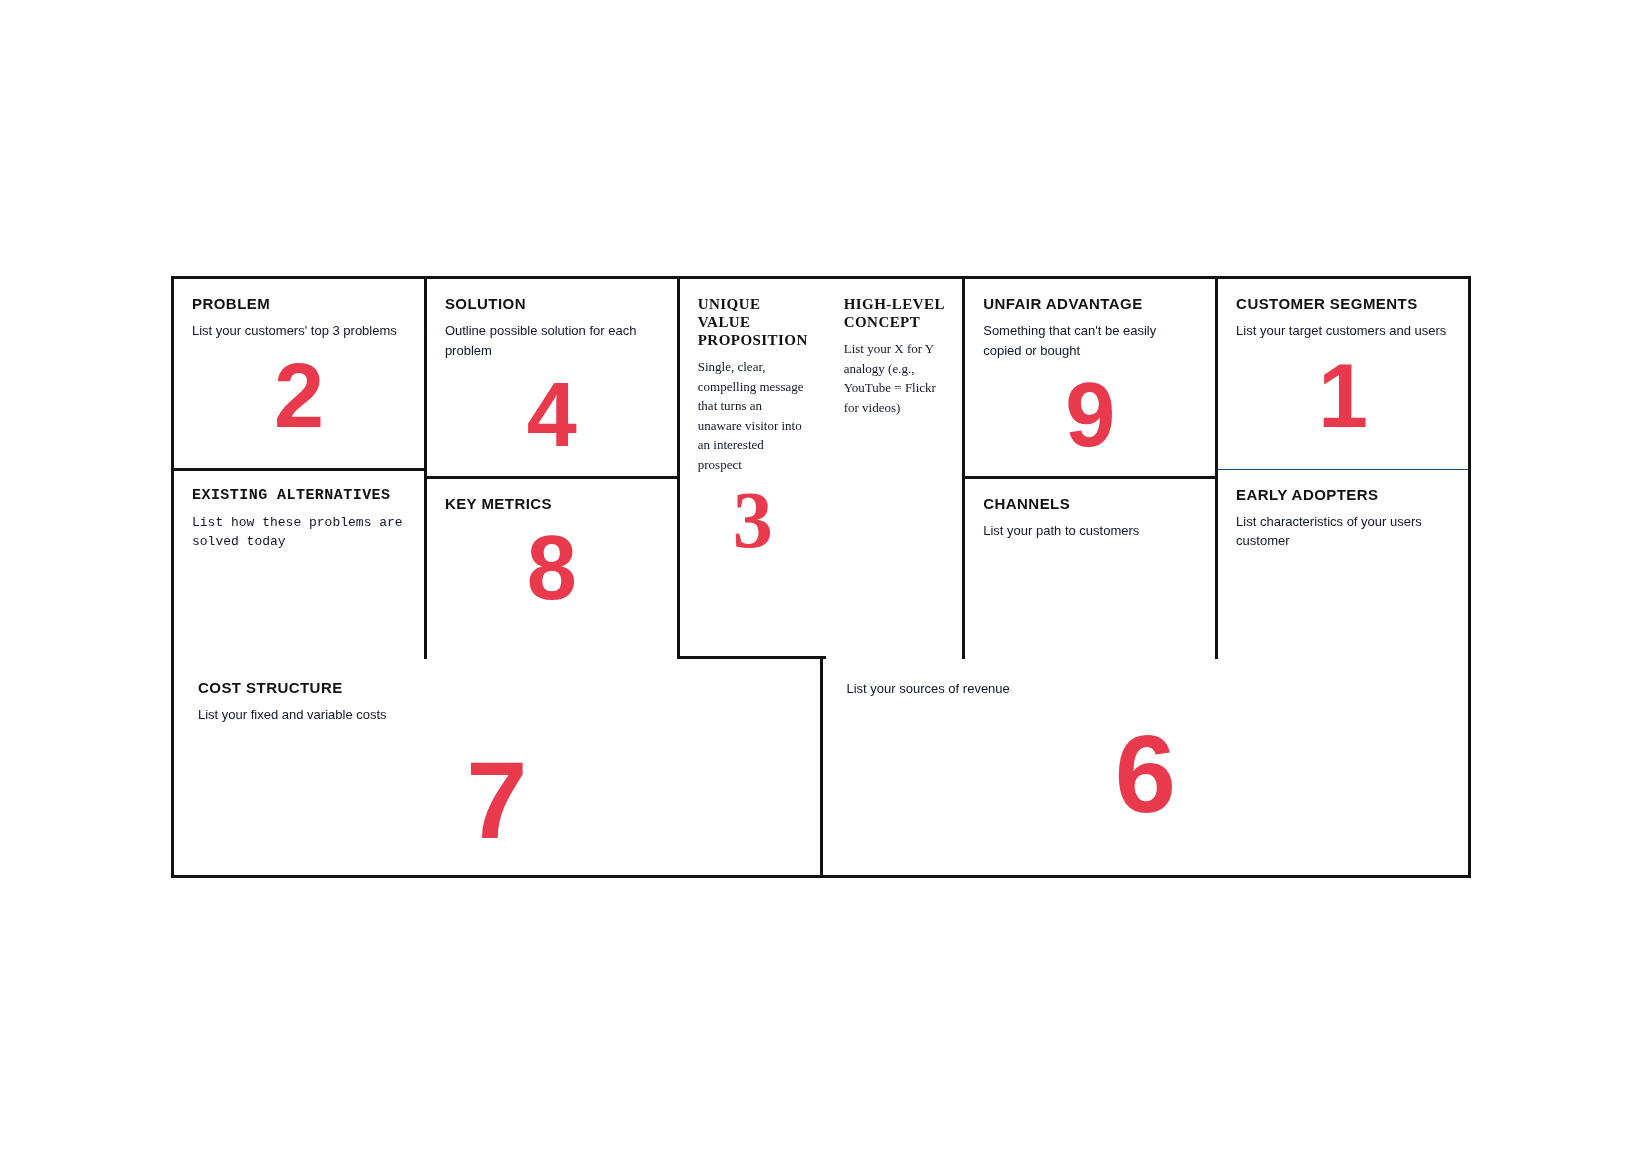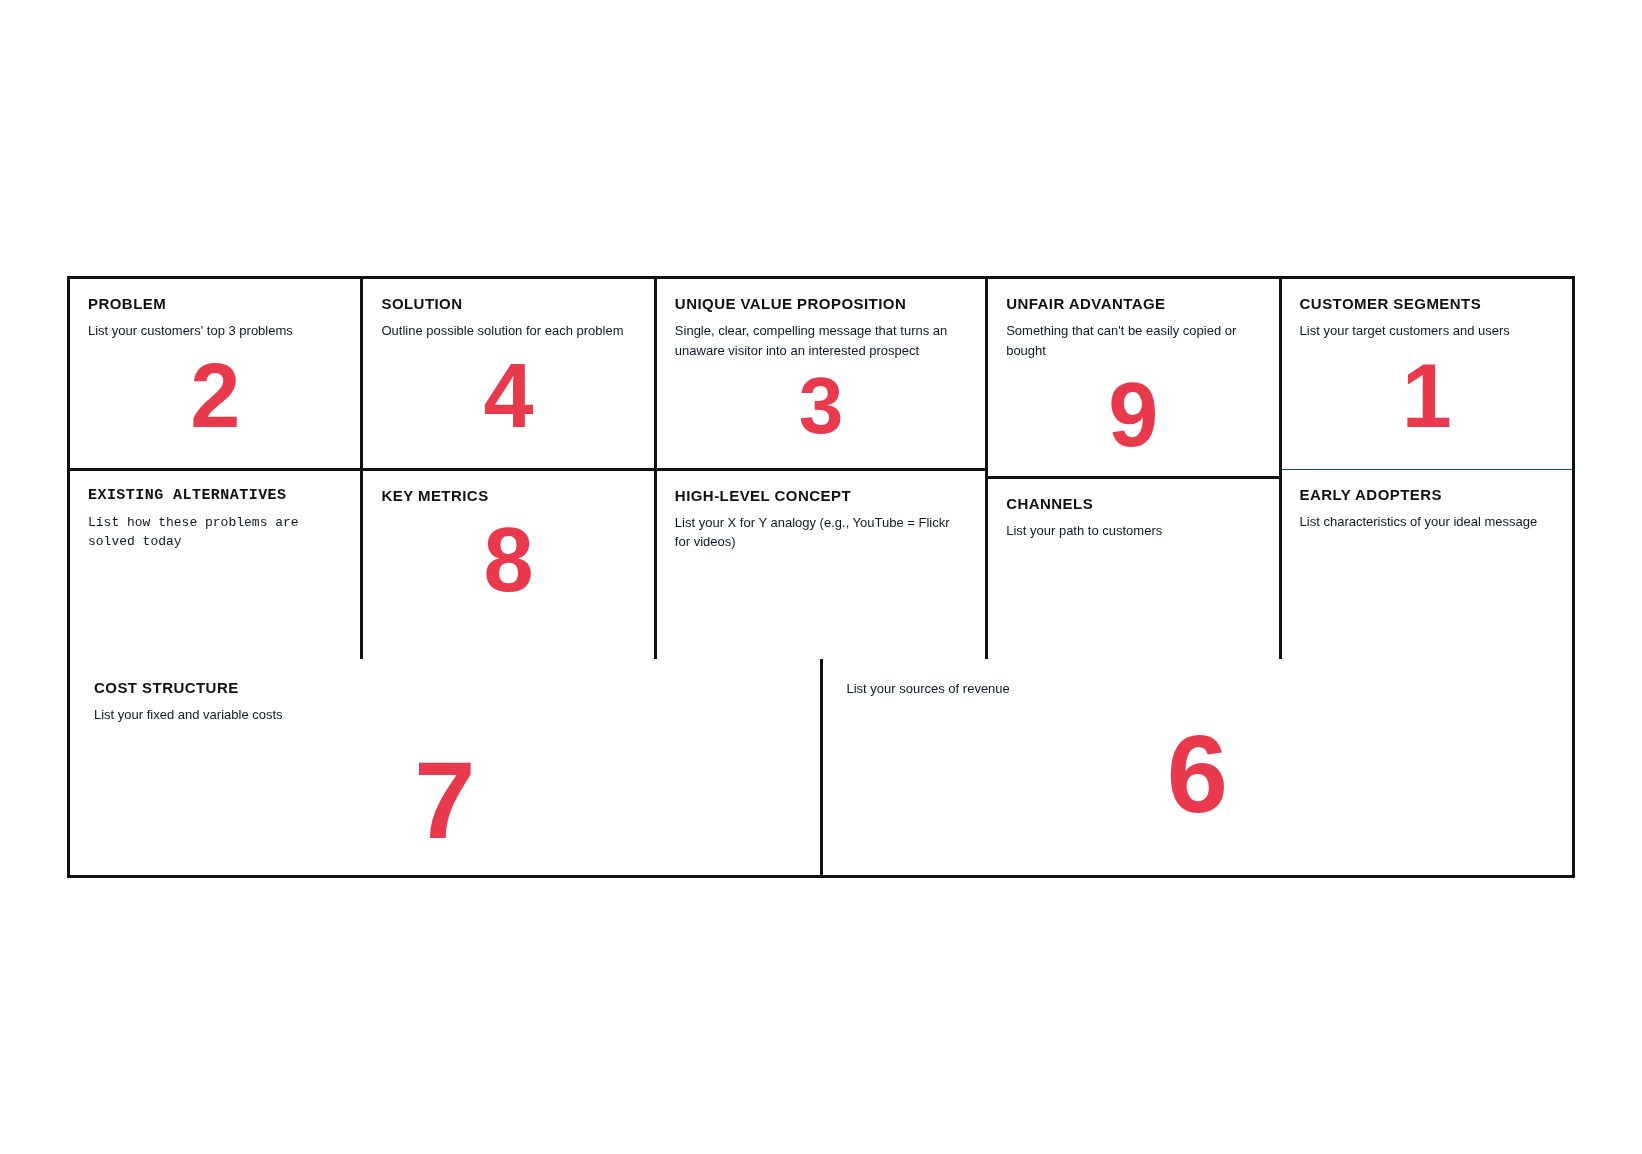--- a/index.html
+++ b/index.html
@@ -7,21 +7,21 @@
       background: #fff;
       font-family: Arial, Helvetica, sans-serif;
       display: flex;
       justify-content: center;
       align-items: center;
       min-height: 100vh;
       padding: 20px;
     }
     .lean-canvas {
       border: 3px solid #111;
-      width: 1508px;
+      width: 1300px;
       max-width: 100%;
       background: #fff;
     }
     .cell-title {
       font-weight: 900;
       font-size: 15px;
       text-transform: uppercase;
       color: #111;
       letter-spacing: 0.03em;
       line-height: 1.2;
@@ -40,21 +40,22 @@
       display: block;
       margin-top: 10px;
       line-height: 1;
     }
 
     
     .center-col {
       flex: 1.3;
       border-right: 3px solid #111;
       display: flex;
-      flex-direction: column;
+      flex-direction: row;
+      font-family: Liberation Serif, serif;
     }
     .center-col .cell-uvp-top {
       border-bottom: 3px solid #111;
       padding: 16px 18px;
       flex: 1;
     }
     .center-col .cell-concept-bottom {
       padding: 16px 18px;
       flex: 1;
     }
@@ -215,21 +216,21 @@
     </div>
 
     <div class="far-right-col">
       <div class="cell-segments">
         <div class="cell-title">CUSTOMER SEGMENTS</div>
         <div class="cell-desc">List your target customers and users</div>
         <span class="cell-number">1</span>
       </div>
       <div class="cell-adopters">
         <div class="cell-title">EARLY ADOPTERS</div>
-        <div class="cell-desc">List characteristics of your ideal message</div>
+        <div class="cell-desc">List characteristics of your users customer</div>
       </div>
     </div>
 
   </div>
 
   <div class="bottom-row">
     <div class="cell-cost">
       <div class="cell-title">COST STRUCTURE</div>
       <div class="cell-desc">List your fixed and variable costs</div>
       <span class="cell-number-lg">7</span>

